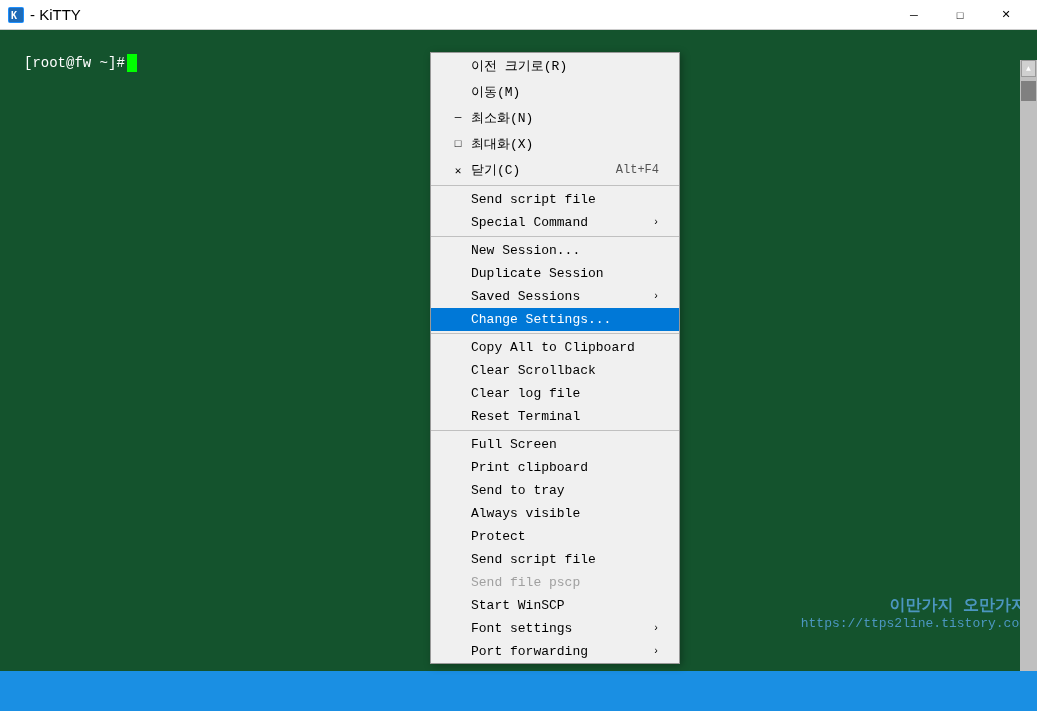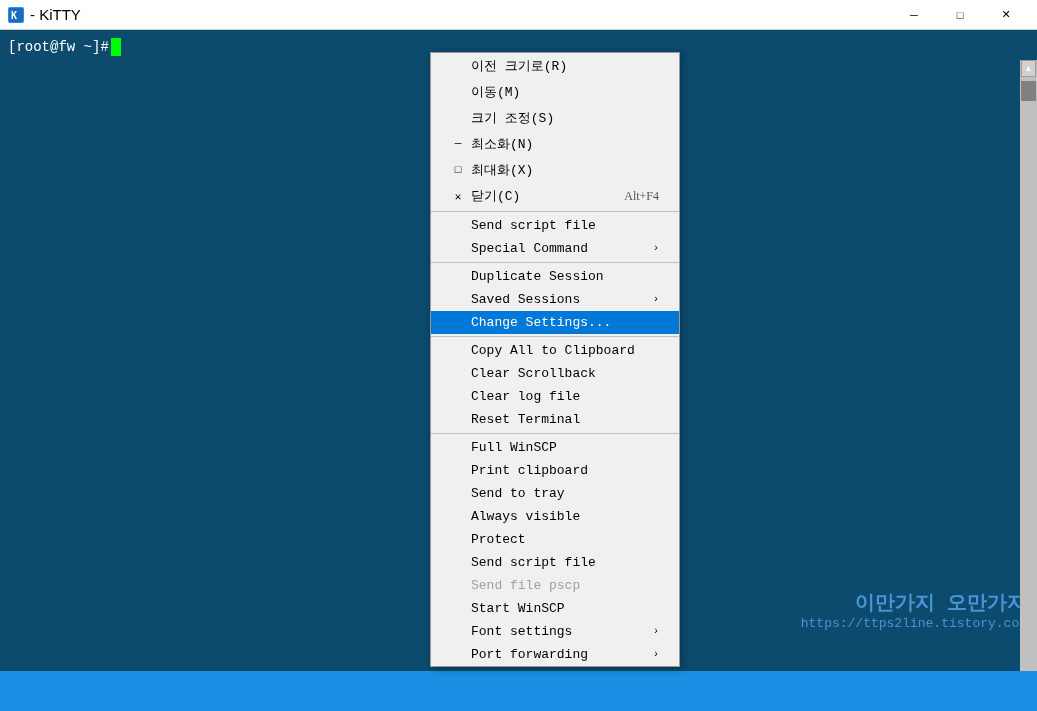--- a/index.html
+++ b/index.html
@@ -61,25 +61,25 @@
       align-items: center;
       justify-content: center;
       font-size: 11px;
       color: #000;
     }
 
     
     .terminal {
       width: 100%;
       height: calc(100% - 30px);
-      background: #0c4a6e;
+      background: #14532d;
       color: #fff;
       font-family: 'Courier New', monospace;
       font-size: 14px;
-      padding: 8px;
+      padding: 24px;
       position: relative;
     }
     .terminal-prompt {
       display: flex;
       align-items: center;
     }
     .cursor {
       display: inline-block;
       width: 10px;
       height: 18px;
@@ -178,36 +178,35 @@
       font-size: 11px;
     }
     .menu-arrow {
       font-size: 10px;
       margin-left: auto;
     }
     .menu-shortcut {
       font-size: 12px;
       color: #555;
       margin-left: 6px;
-      font-family: Liberation Serif, serif;
     }
 
     
     .watermark {
       position: absolute;
       bottom: 80px;
       right: 10px;
       color: rgba(100,180,255,0.7);
       font-size: 13px;
       font-family: 'Courier New', monospace;
       text-align: right;
       pointer-events: none;
     }
     .watermark-line1 {
-      font-size: 20px;
+      font-size: 16px;
       font-weight: bold;
     }
     .watermark-line2 {
       font-size: 13px;
     }
 
     
     .bottom-bar {
       position: absolute;
       bottom: 0;
@@ -265,26 +264,20 @@
           </div>
         </div>
         <div class="menu-item">
           <div class="menu-item-left">
             <span class="menu-prefix"></span>
             <span>이동(M)</span>
           </div>
         </div>
         <div class="menu-item">
           <div class="menu-item-left">
-            <span class="menu-prefix"></span>
-            <span>크기 조정(S)</span>
-          </div>
-        </div>
-        <div class="menu-item">
-          <div class="menu-item-left">
             <span class="menu-prefix">─</span>
             <span>최소화(N)</span>
           </div>
         </div>
         <div class="menu-item">
           <div class="menu-item-left">
             <span class="menu-prefix">□</span>
             <span>최대화(X)</span>
           </div>
         </div>
@@ -306,20 +299,26 @@
           <div class="menu-item-left">
             <span class="menu-prefix"></span>
             <span>Special Command</span>
           </div>
           <span class="menu-arrow">›</span>
         </div>
         <div class="menu-separator"></div>
         <div class="menu-item">
           <div class="menu-item-left">
             <span class="menu-prefix"></span>
+            <span>New Session...</span>
+          </div>
+        </div>
+        <div class="menu-item">
+          <div class="menu-item-left">
+            <span class="menu-prefix"></span>
             <span>Duplicate Session</span>
           </div>
         </div>
         <div class="menu-item">
           <div class="menu-item-left">
             <span class="menu-prefix"></span>
             <span>Saved Sessions</span>
           </div>
           <span class="menu-arrow">›</span>
         </div>
@@ -351,21 +350,21 @@
         <div class="menu-item">
           <div class="menu-item-left">
             <span class="menu-prefix"></span>
             <span>Reset Terminal</span>
           </div>
         </div>
         <div class="menu-separator"></div>
         <div class="menu-item">
           <div class="menu-item-left">
             <span class="menu-prefix"></span>
-            <span>Full WinSCP</span>
+            <span>Full Screen</span>
           </div>
         </div>
         <div class="menu-item">
           <div class="menu-item-left">
             <span class="menu-prefix"></span>
             <span>Print clipboard</span>
           </div>
         </div>
         <div class="menu-item">
           <div class="menu-item-left">

